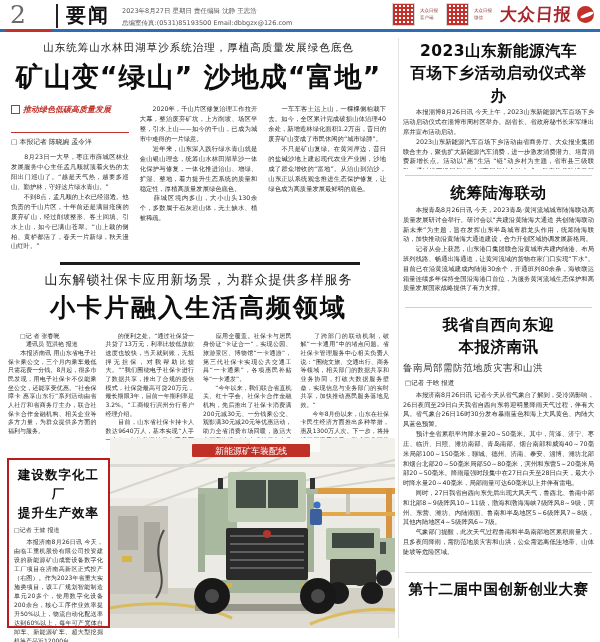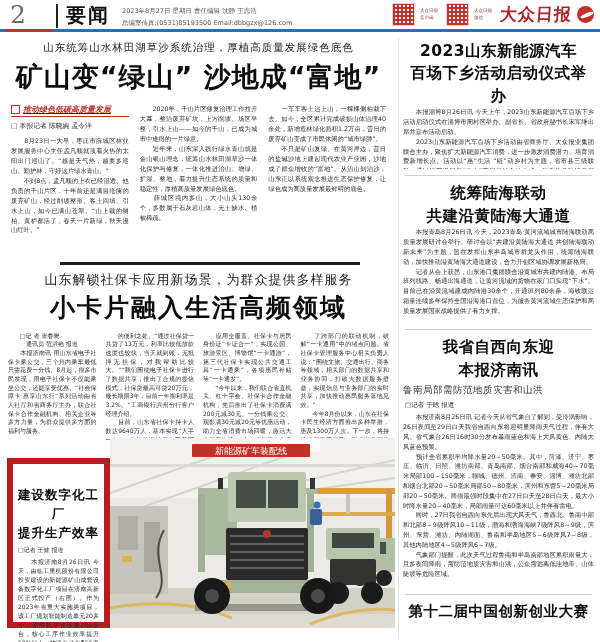--- a/index.html
+++ b/index.html
@@ -27,37 +27,37 @@
                    border-radius:50%;transform:rotate(-22deg);}
   .rule-blue{position:absolute;left:0;top:29px;width:600px;height:2.5px;background:#2e6db4;}
   .rule-red{position:absolute;left:6px;top:29px;width:46px;height:2.5px;background:#c2312b;z-index:2;}
 
   
   .main-left{position:absolute;left:0;top:33px;width:397px;}
   .kicker{font-size:10.5px;text-align:center;color:#222;letter-spacing:1px;margin-top:8px;}
   .lead-title{font-size:27px;font-weight:900;text-align:center;letter-spacing:1px;color:#0d0d0d;margin-top:4px;}
   .cols3{display:flex;gap:11px;padding:0 11px;margin-top:9px;height:152px;overflow:hidden;}
   .cols3 .col{flex:1;}
-  .tagline{display:flex;align-items:center;gap:3px;border-bottom:1px solid #c2312b;padding-bottom:1px;margin-bottom:4px;text-decoration:underline;}
+  .tagline{display:flex;align-items:center;gap:3px;border-bottom:1px solid #c2312b;padding-bottom:17px;margin-bottom:4px;}
   .tagbox{width:7px;height:7px;border:1.5px solid #c2312b;background:#fff;flex:none;}
   .tagtext{color:#c2312b;font-weight:bold;font-style:italic;font-size:8px;white-space:nowrap;}
   .byline{font-size:6.8px;color:#333;margin:3px 0 5px 0;}
   .bodytext{font-size:6.3px;line-height:1.58;text-align:justify;color:#2c2c2c;white-space:pre-line;}
   .divider-heavy{width:300px;height:2.5px;background:#1c1c1c;margin:6px auto 0 60px;}
   .kicker2{font-size:13px;text-align:center;letter-spacing:1px;color:#222;margin-top:6px;}
   .title2{font-size:25px;font-weight:900;text-align:center;letter-spacing:2px;color:#0d0d0d;margin-top:2px;}
   .cols4{display:flex;gap:9px;padding:0 8px;margin-top:8px;height:113px;overflow:hidden;}
   .cols4 .col{flex:1;}
   .cols4 .bodytext{font-size:6px;line-height:1.45;}
 
   
   .photo{position:absolute;left:110px;top:438px;width:285px;height:190px;overflow:hidden;}
   
   .brief{position:absolute;left:7px;top:458px;width:103px;height:170px;background:#fff;
-         border:6px solid #b91c1c;box-sizing:border-box;padding:22px 5px;}
+         border:2px solid #b91c1c;box-sizing:border-box;padding:6px 5px;}
   .brief-title{font-size:12.5px;font-weight:900;text-align:center;line-height:1.5;letter-spacing:1px;color:#0d0d0d;}
   .brief .byline{text-align:left;margin:4px 0 2px 0;font-size:6px;}
   .brief .bodytext{font-size:6px;line-height:1.5;}
 
   
   .vline{position:absolute;left:398px;top:38px;width:1px;height:600px;background:#e3e3e3;}
   .right-col{position:absolute;left:403px;top:40px;width:191px;}
   .ra-title{font-size:15.5px;font-weight:900;text-align:center;line-height:1.45;letter-spacing:0.5px;color:#0d0d0d;}
   .ra-sub{font-size:9.5px;color:#333;margin-top:3px;letter-spacing:0.5px;}
   .ra-byline{font-size:6.5px;color:#333;margin:4px 0 2px 2px;}
@@ -208,21 +208,20 @@
     <div>
       <div class="ra-title">2023山东新能源汽车</div>
       <div class="ra-title">百场下乡活动启动仪式举办</div>
       <div class="ra-body h-a1">　　本报淄博8月26日讯 今天上午，2023山东新能源汽车百场下乡活动启动仪式在淄博市周村区举办。副省长、省政府秘书长宋军继出席并宣布活动启动。
 　　2023山东新能源汽车百场下乡活动由省商务厅、大众报业集团联合主办，聚焦扩大新能源汽车消费，进一步激发消费潜力、培育消费新增长点。活动以“惠”生活 “链”动乡村为主题，省市县三级联动，通过线下巡展与“云上”车展相结合的方式，年底前将陆续开展100场新能源汽车促销活动，更好满足消费者多样化购车需求。活动期间，企业将发放新能源汽车消费券，鼓励金融机构为购车消费者提供金融支持服务，积极协调车企出台购车优惠措施、多重优惠叠加，营造汽车消费良好氛围。</div>
     </div>
     <hr class="ra-sep">
 
     <div>
       <div class="ra-title">统筹陆海联动</div>
-      <div class="ra-title">共建沿黄陆海大通道</div>
       <div class="ra-body h-a2">　　本报青岛8月26日讯 今天，2023青岛·黄河流域城市陆海联动高质量发展研讨会举行。研讨会以“共建沿黄陆海大通道 共创陆海联动新未来”为主题，旨在发挥山东半岛城市群龙头作用，统筹陆海联动，加快推动沿黄陆海大通道建设，合力开创区域协调发展新格局。
 　　记者从会上获悉，山东港口集团联合沿黄城市共建内陆港、布局班列线路、畅通出海通道，让黄河流域的货物在家门口实现“下水”。目前已在沿黄流域建成内陆港30余个，开通班列80余条，海铁联运箱量连续多年保持全国沿海港口首位，为服务黄河流域生态保护和高质量发展国家战略提供了有力支撑。</div>
     </div>
     <hr class="ra-sep">
 
     <div>
       <div class="ra-title">我省自西向东迎</div>
       <div class="ra-title">本报济南讯</div>
       <div class="ra-sub">鲁南局部需防范地质灾害和山洪</div>
       <div class="ra-byline">□记者 于晗 报道</div>

